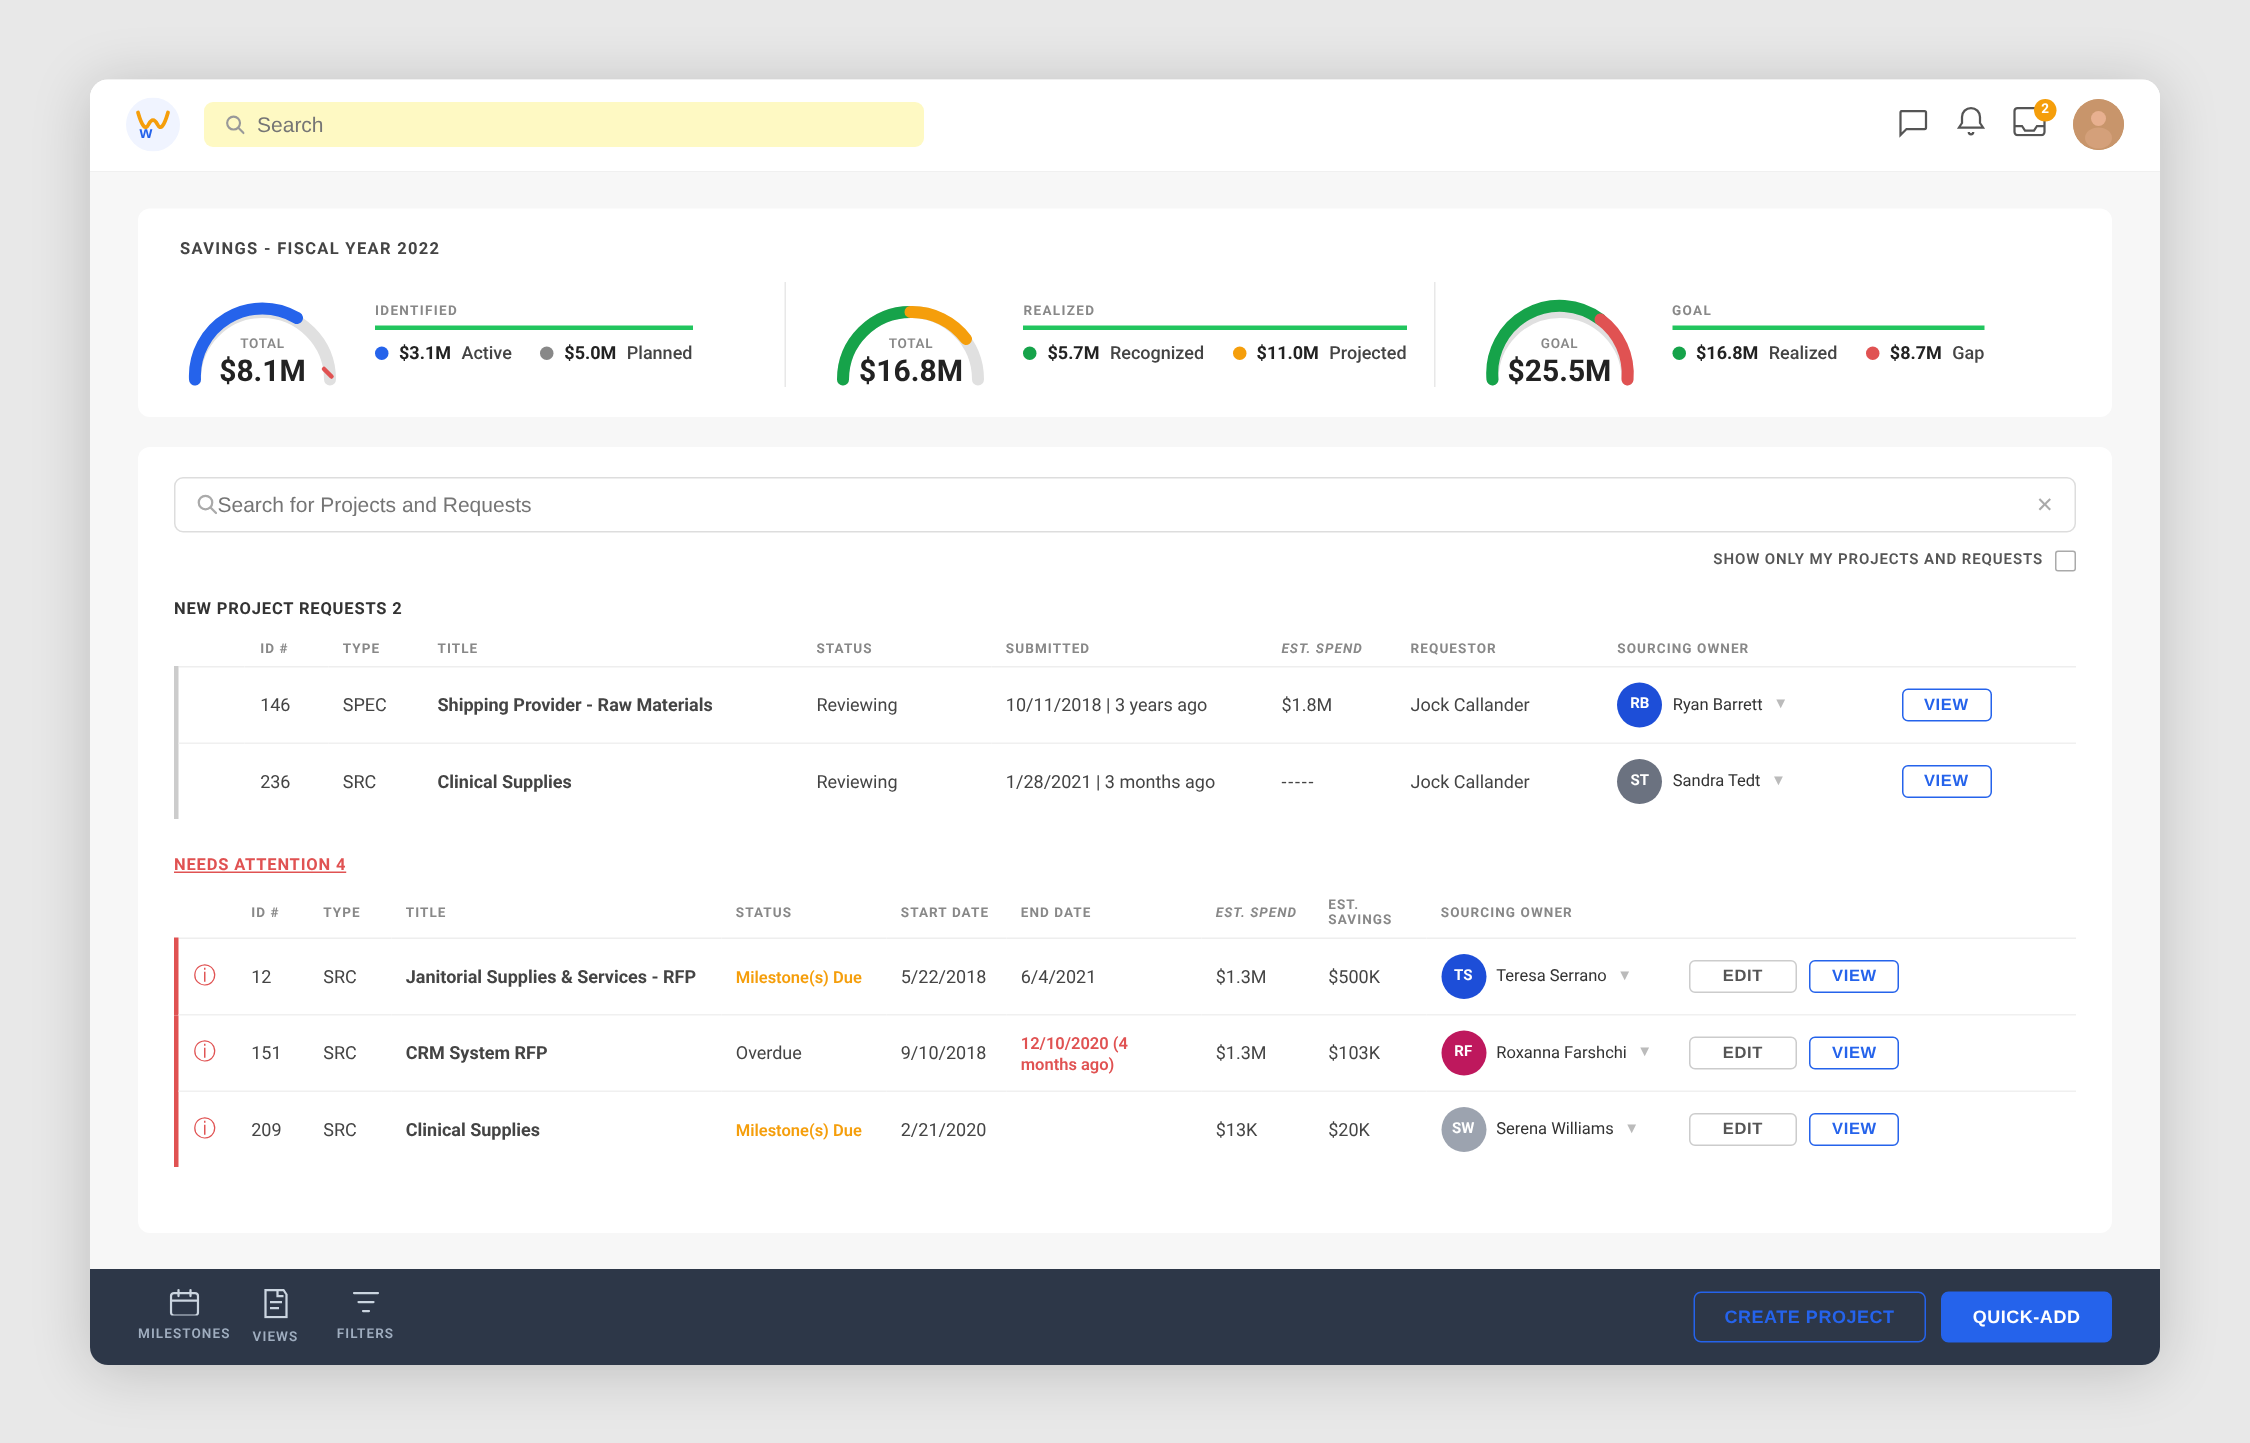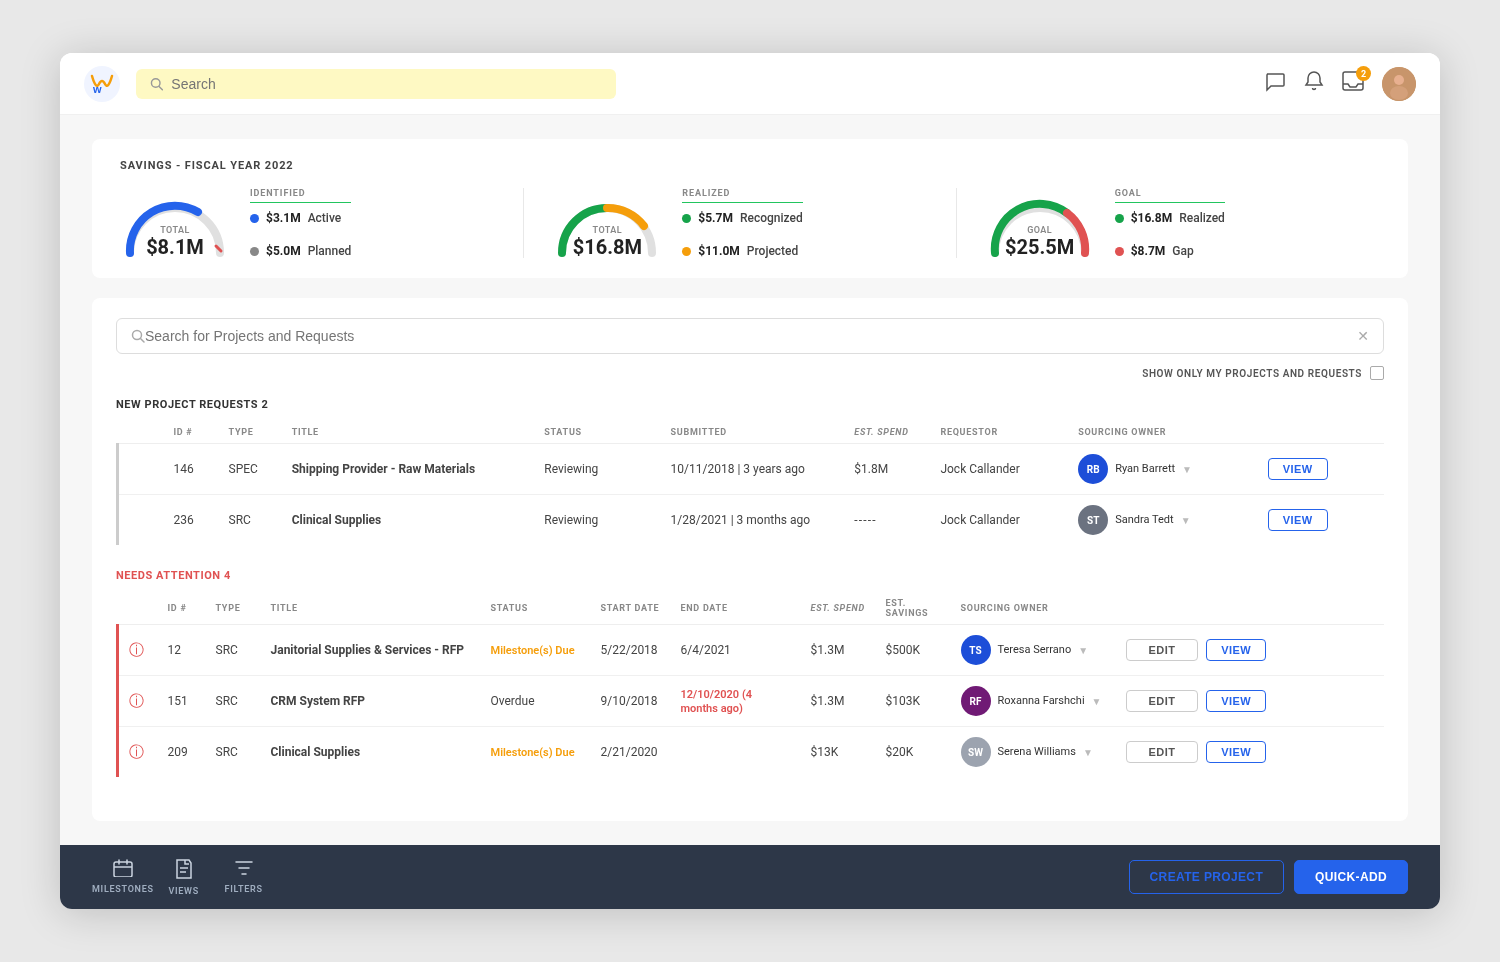--- a/index.html
+++ b/index.html
@@ -170,27 +170,26 @@
       font-weight: 700;
       color: #222;
       line-height: 1.1;
     }
     .gauge-column-label {
       font-size: 9px;
       font-weight: 700;
       color: #888;
       letter-spacing: 0.1em;
       text-transform: uppercase;
-      border-bottom: 1px solid #22c55e;
+      border-bottom: 3px solid #22c55e;
       padding-bottom: 4px;
       margin-bottom: 8px;
     }
     .gauge-legend {
       display: flex;
-      flex-direction: column;
       gap: 19px;
     }
     .gauge-legend-item {
       display: flex;
       align-items: center;
       gap: 7px;
       font-size: 12px;
       color: #444;
       font-weight: 500;
     }
@@ -252,20 +251,21 @@
     .section-header {
       font-size: 11px;
       font-weight: 700;
       color: #333;
       letter-spacing: 0.05em;
       text-transform: uppercase;
       margin-bottom: 10px;
     }
     .section-header.attention {
       color: #e05252;
+      text-decoration: underline;
     }
 
     
     .project-table {
       width: 100%;
       border-collapse: collapse;
       margin-bottom: 24px;
     }
     .project-table th {
       font-size: 9px;
@@ -719,21 +719,21 @@
             <td class="title-bold">CRM System RFP</td>
             <td>Overdue</td>
             <td>9/10/2018</td>
             <td>
               <span class="status-red">12/10/2020 (4 months ago)</span>
             </td>
             <td>$1.3M</td>
             <td>$103K</td>
             <td>
               <div class="owner-cell">
-                <div class="owner-avatar" style="background:#701a75">RF</div>
+                <div class="owner-avatar" style="background:#be185d">RF</div>
                 <span class="owner-name">Roxanna Farshchi</span>
                 <span class="dropdown-arrow">▼</span>
               </div>
             </td>
             <td>
               <button class="btn-edit">EDIT</button>
               <button class="btn-view">VIEW</button>
             </td>
           </tr>
 

